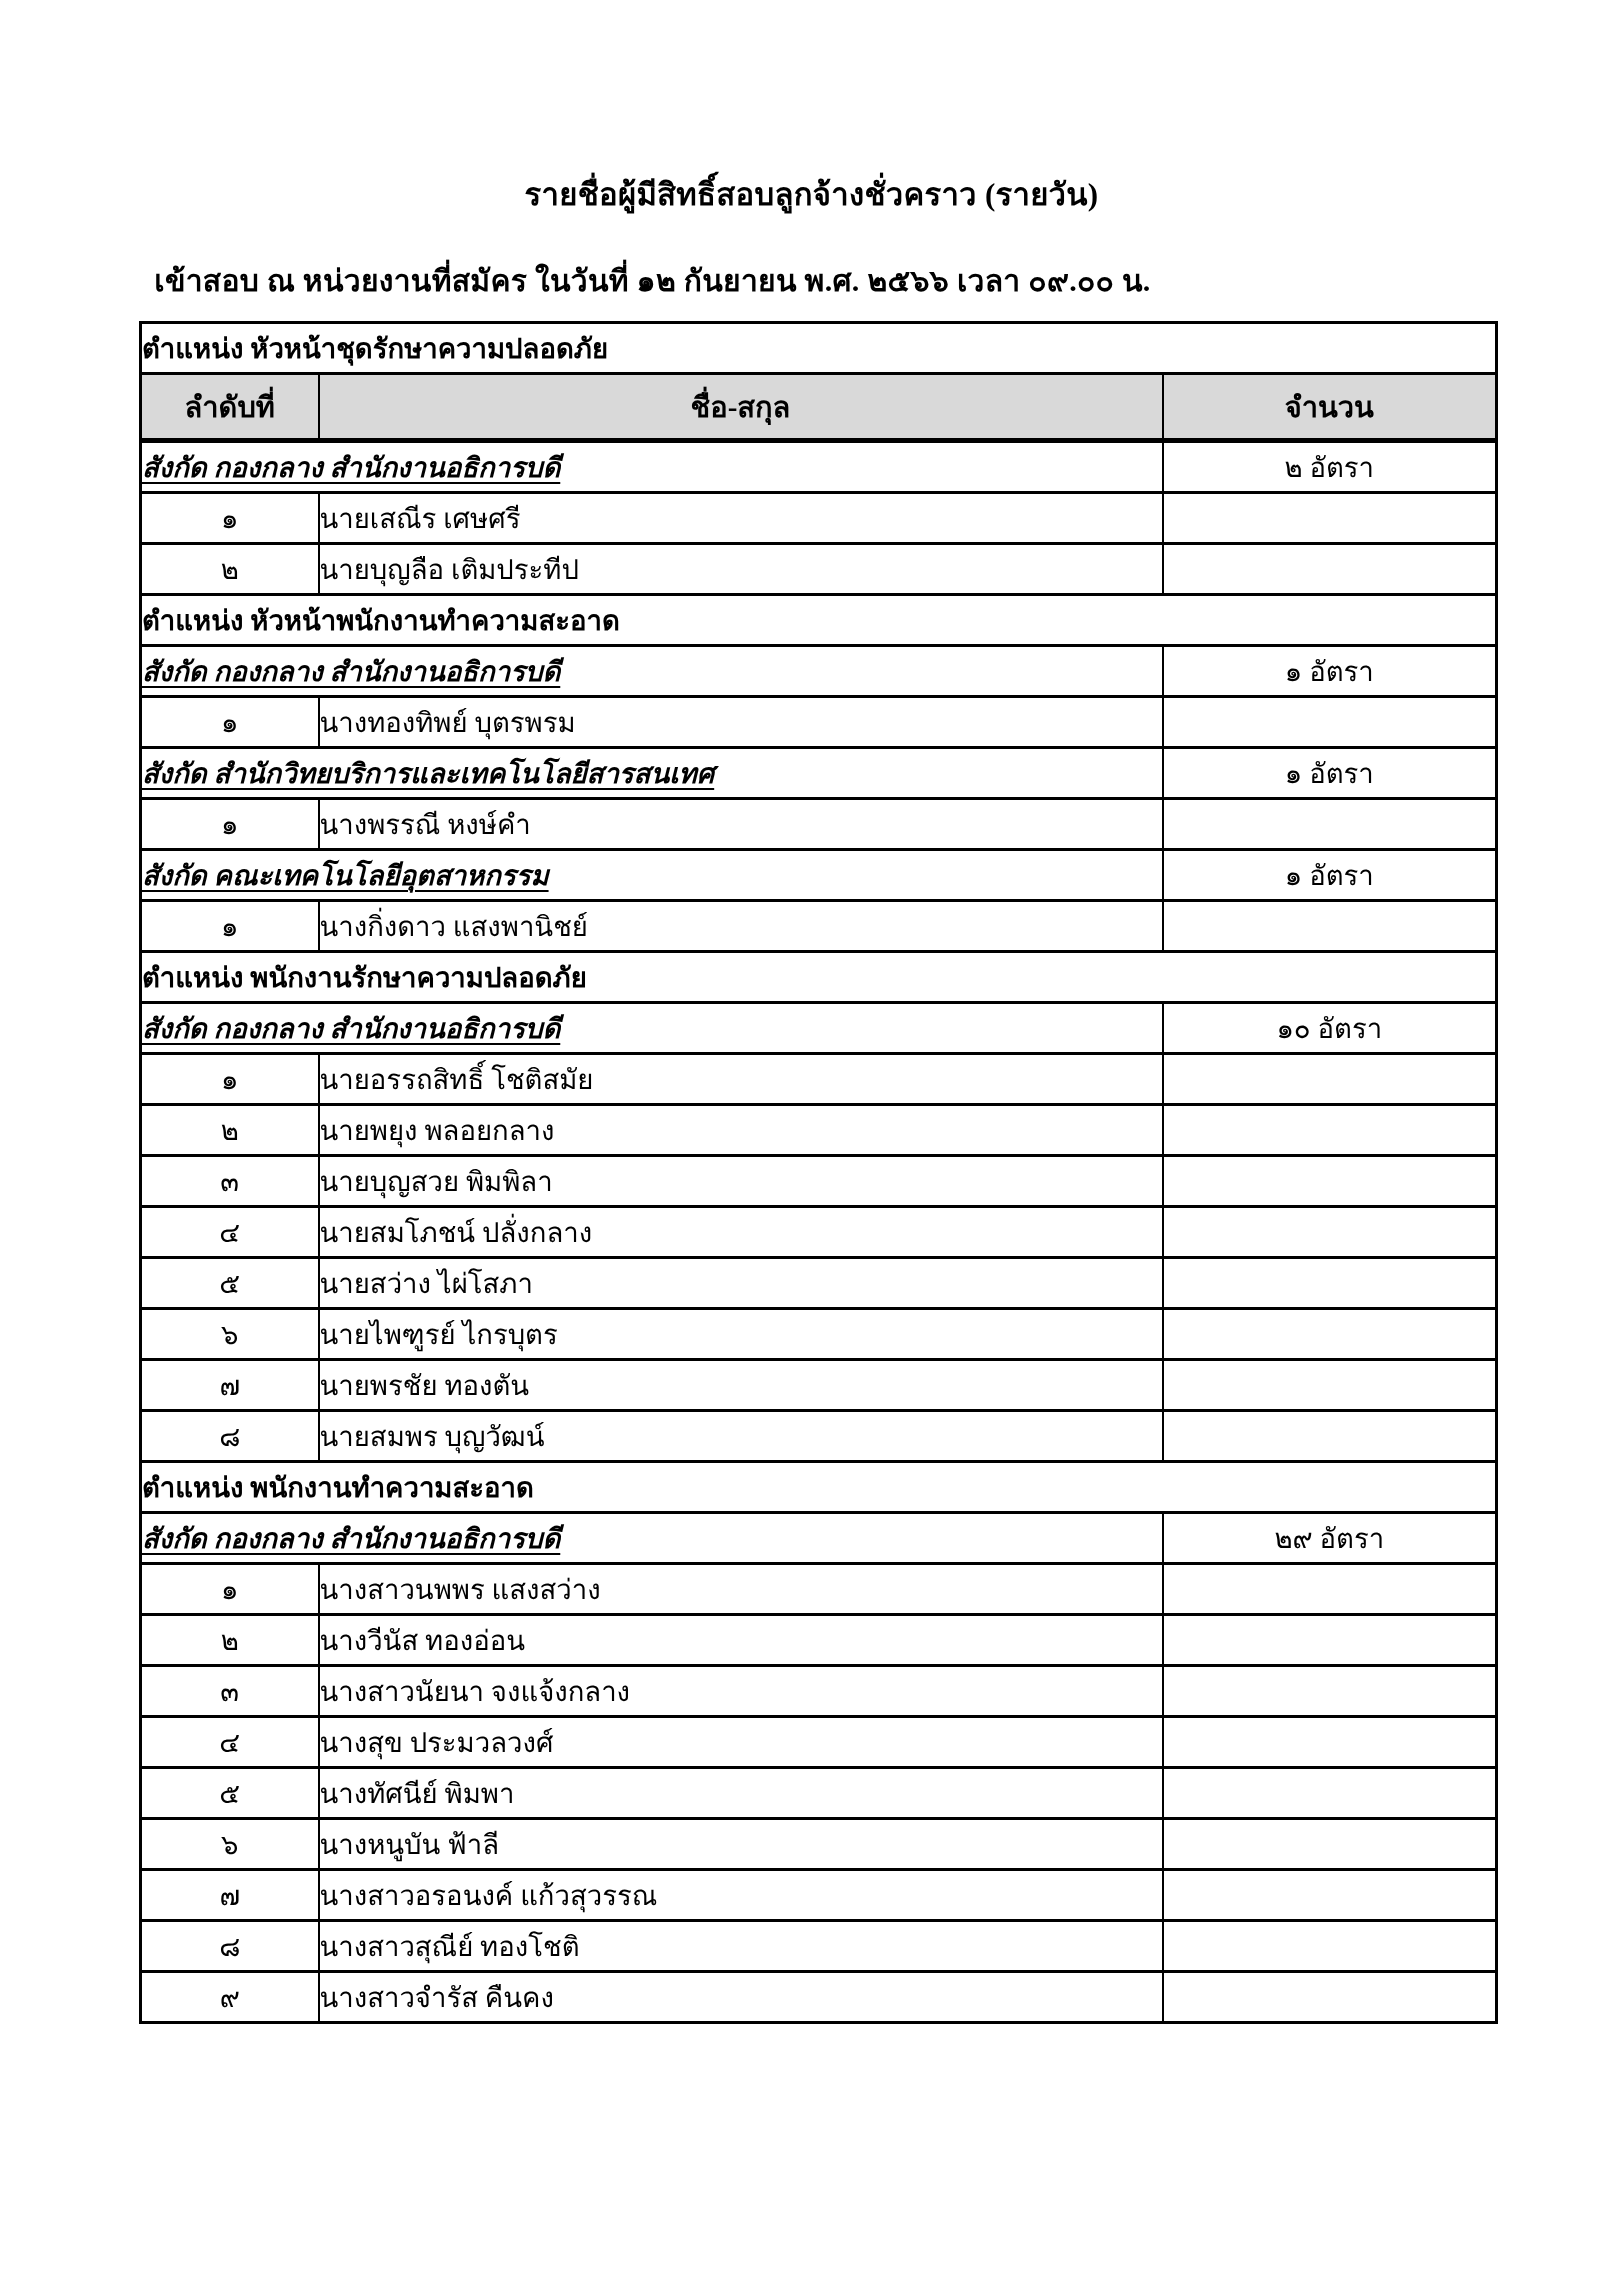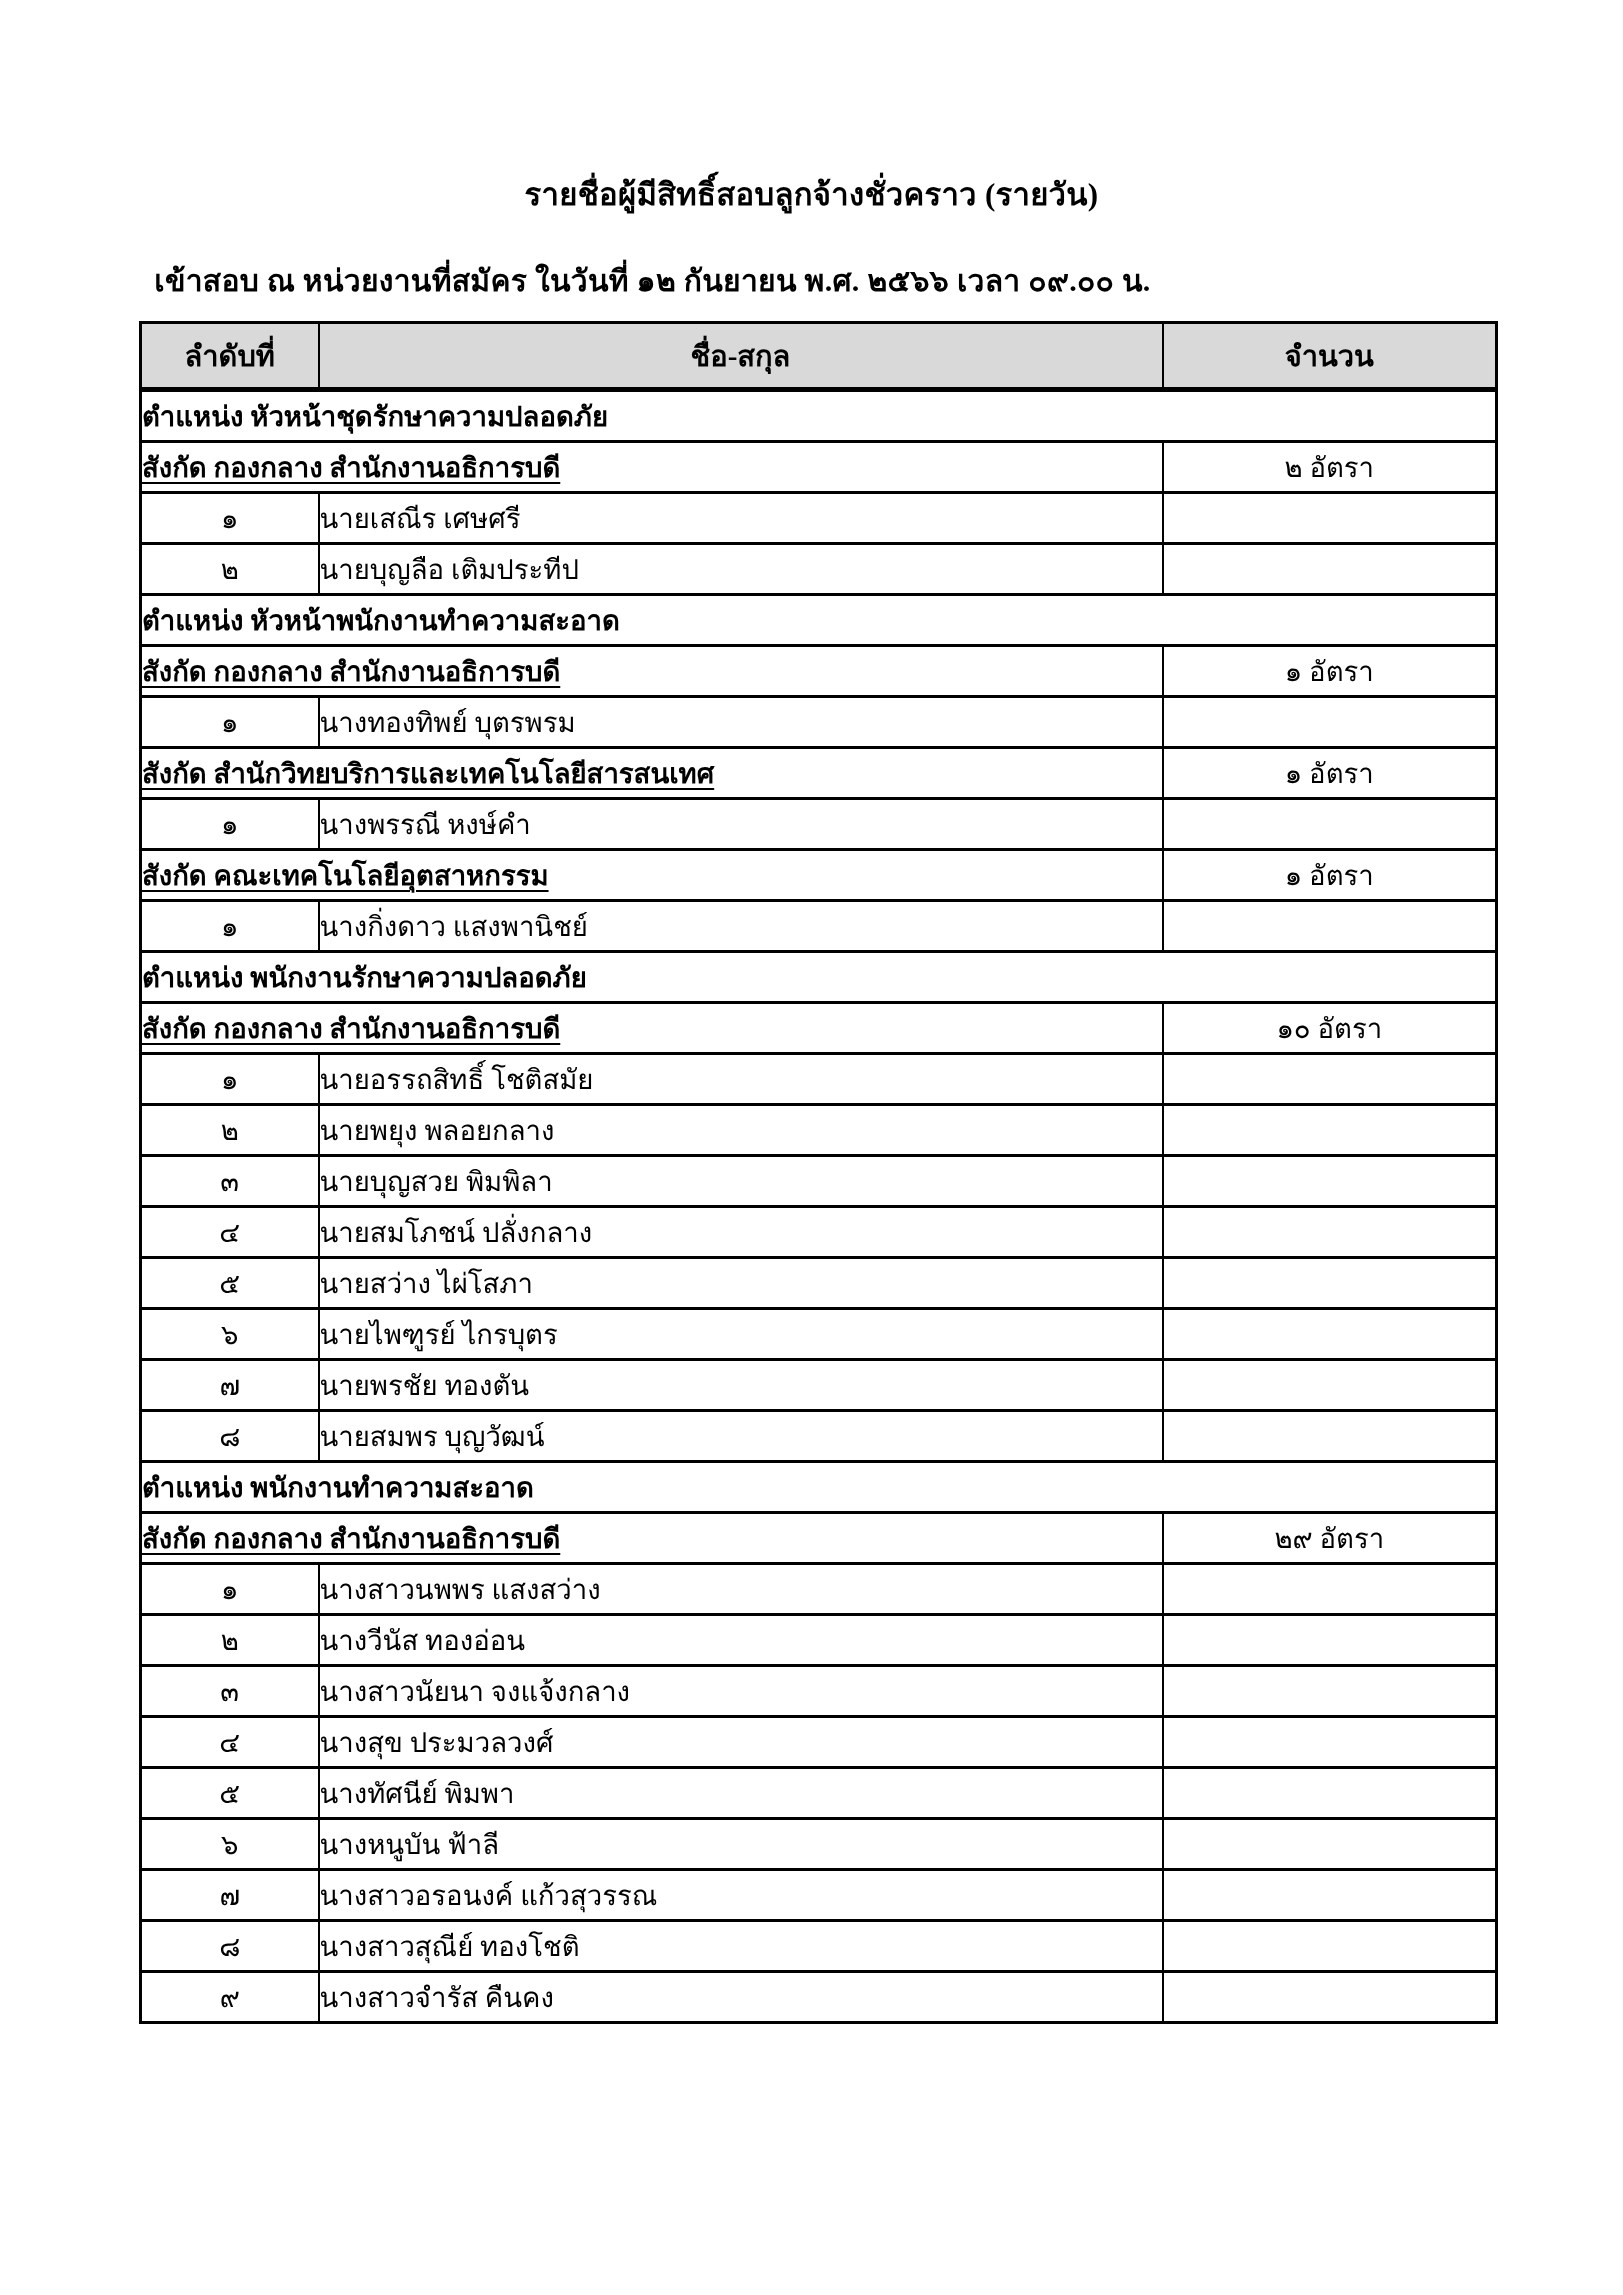--- a/index.html
+++ b/index.html
@@ -50,20 +50,21 @@
   td.c-no   { text-align: center; }
   td.c-name { text-align: left; padding-left: 9.2px; }
   td.c-count{ text-align: center; }
   td.c-pos  {
     text-align: left; padding-left: 6.5px;
     font-weight: bold;
   }
   td.c-dept {
     text-align: left; padding-left: 6.5px;
     font-weight: bold;
+    font-style: italic;
   }
   td.c-dept .u {
     text-decoration: underline;
     text-underline-offset: 5.2px;
     text-decoration-thickness: 2px;
   }
 </style>
 </head>
 <body>
 
@@ -71,28 +72,28 @@
 <div class="doc-subtitle">เข้าสอบ ณ หน่วยงานที่สมัคร ในวันที่ ๑๒ กันยายน พ.ศ. ๒๕๖๖ เวลา ๐๙.๐๐ น.</div>
 
 <table class="roster">
   <colgroup>
     <col style="width:178px">
     <col style="width:844px">
     <col style="width:334px">
   </colgroup>
   <tbody>
     <tr>
+      <td class="c-pos" colspan="3">ตำแหน่ง หัวหน้าชุดรักษาความปลอดภัย</td>
+    </tr>
+
+    <tr>
       <th>ลำดับที่</th>
       <th>ชื่อ-สกุล</th>
       <th>จำนวน</th>
     </tr>
-
-    <tr>
-      <td class="c-pos" colspan="3">ตำแหน่ง หัวหน้าชุดรักษาความปลอดภัย</td>
-    </tr>
     <tr>
       <td class="c-dept" colspan="2"><span class="u">สังกัด กองกลาง สำนักงานอธิการบดี</span></td>
       <td class="c-count">๒ อัตรา</td>
     </tr>
     <tr>
       <td class="c-no">๑</td>
       <td class="c-name">นายเสณีร เศษศรี</td>
       <td class="c-count"></td>
     </tr>
     <tr>

